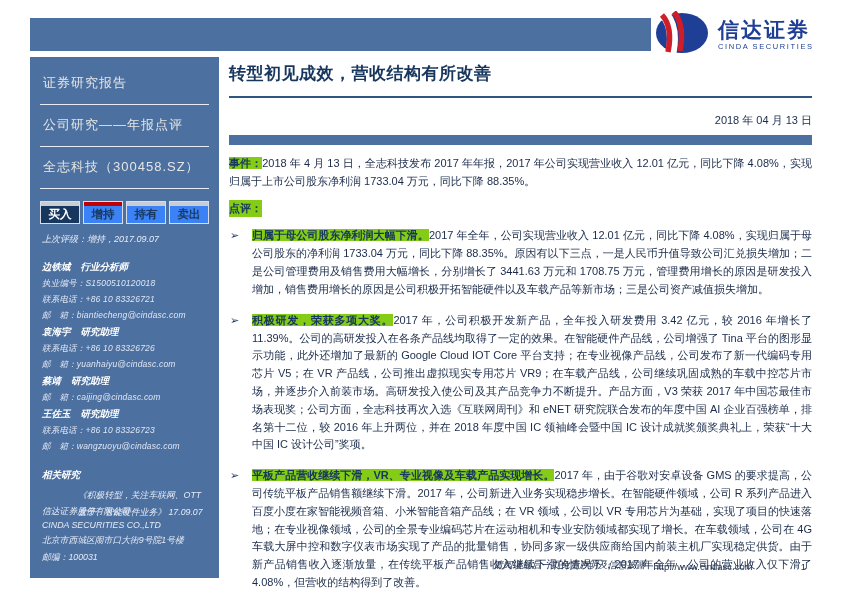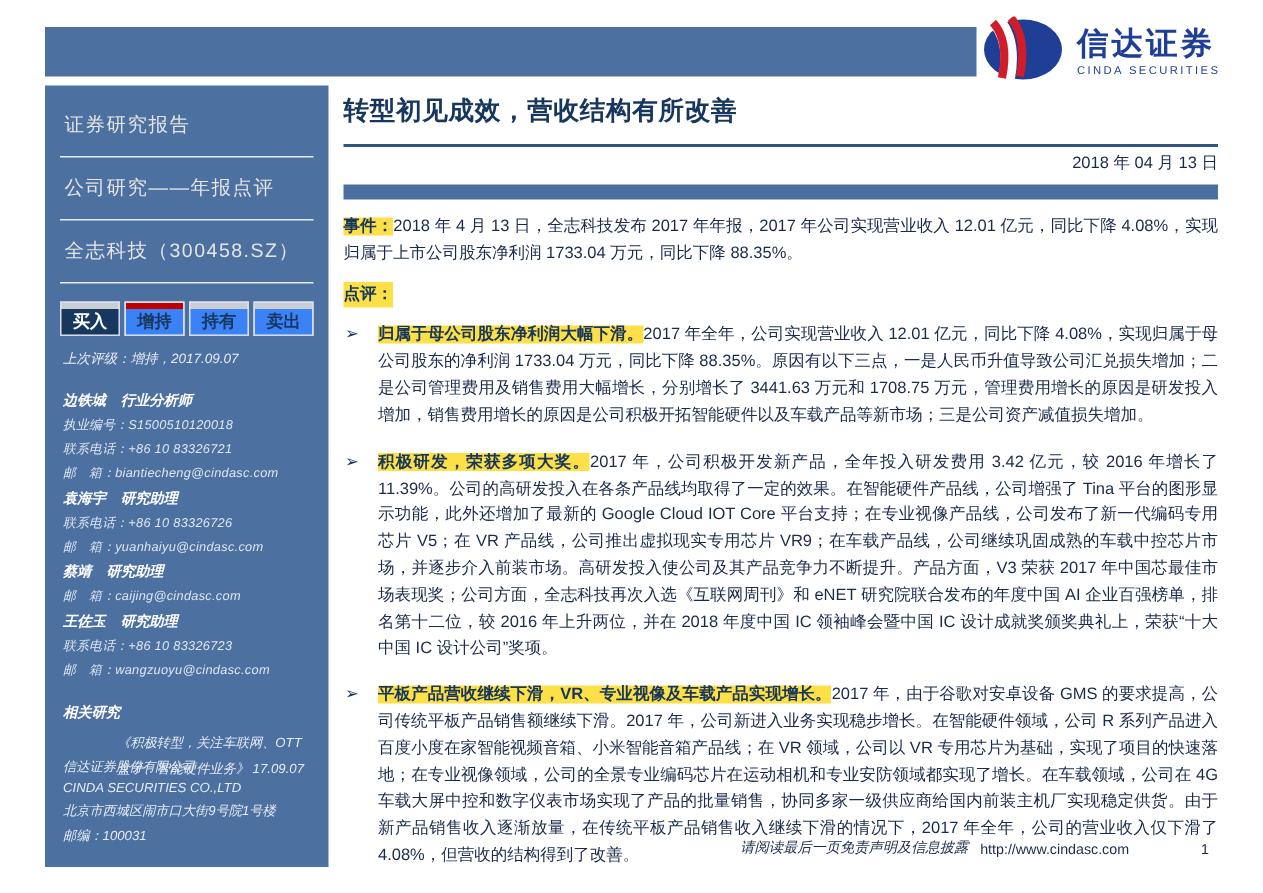--- a/index.html
+++ b/index.html
@@ -35,24 +35,24 @@
   .related-title { font-size:9.5px; font-weight:bold; font-style:italic; color:#fff; margin-bottom:5px; }
   .related-item { font-size:8.8px; font-style:italic; color:#e6ebf6; line-height:1.9;margin-left:36px; }
   .company { position:absolute; left:12px; bottom:12px; font-size:8.8px; font-style:italic;
     color:#e6ebf6; line-height:1.55; }
   .company div { margin-bottom:1px; }
 
   
   .main { position:absolute; left:229px; top:62px; width:583px; }
   .title { font-size:17px; font-weight:bold; color:#17365d; letter-spacing:.5px; }
   .title-rule { border:none; border-top:2px solid #2e5681; margin-top:11px; }
-  .date { text-align:right; font-size:11px; color:#1a2b4a; margin-top:3px; }
+  .date { text-align:right; font-size:11px; color:#1a2b4a; margin-top:15px; }
   .thickbar { height:10px; background:#4c70a0; margin-top:7px; }
   .body-text { font-size:11px; color:#1a2b4a; line-height:1.62; text-align:justify; }
-  .hl { background:#fde047; font-weight:bold; color:#17365d; }
+  .hl { background:#84cc16; font-weight:bold; color:#17365d; }
   .event { margin-top:10px; }
   .comment-label { display:inline-block; margin-top:9px; font-size:11px; }
   .bullets { margin-top:10px; }
   .bullet { position:relative; padding-left:23px; margin-bottom:13px; }
   .bullet-marker { position:absolute; left:1px; top:0; font-size:11px; color:#17365d; }
 
   
   .footer { position:absolute; left:229px; top:559px; width:583px; display:flex;
     justify-content:flex-end; align-items:flex-end; font-size:9.5px; color:#1a2b4a; }
   .footer .disc { font-style:italic; margin-right:8px; }

